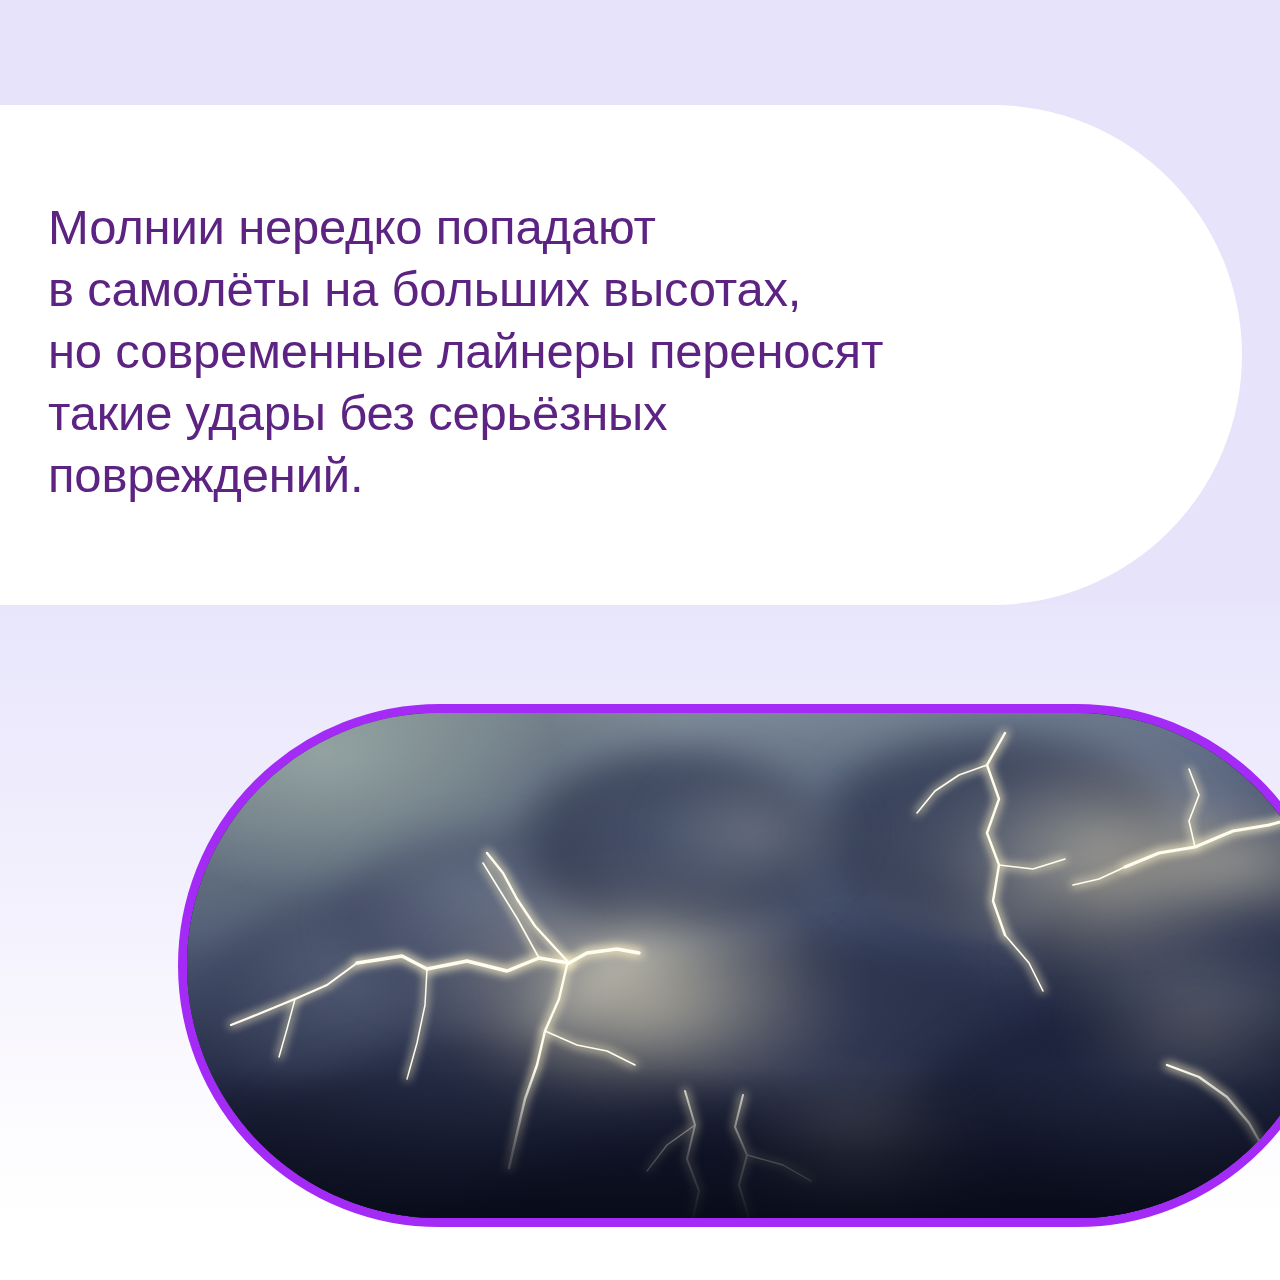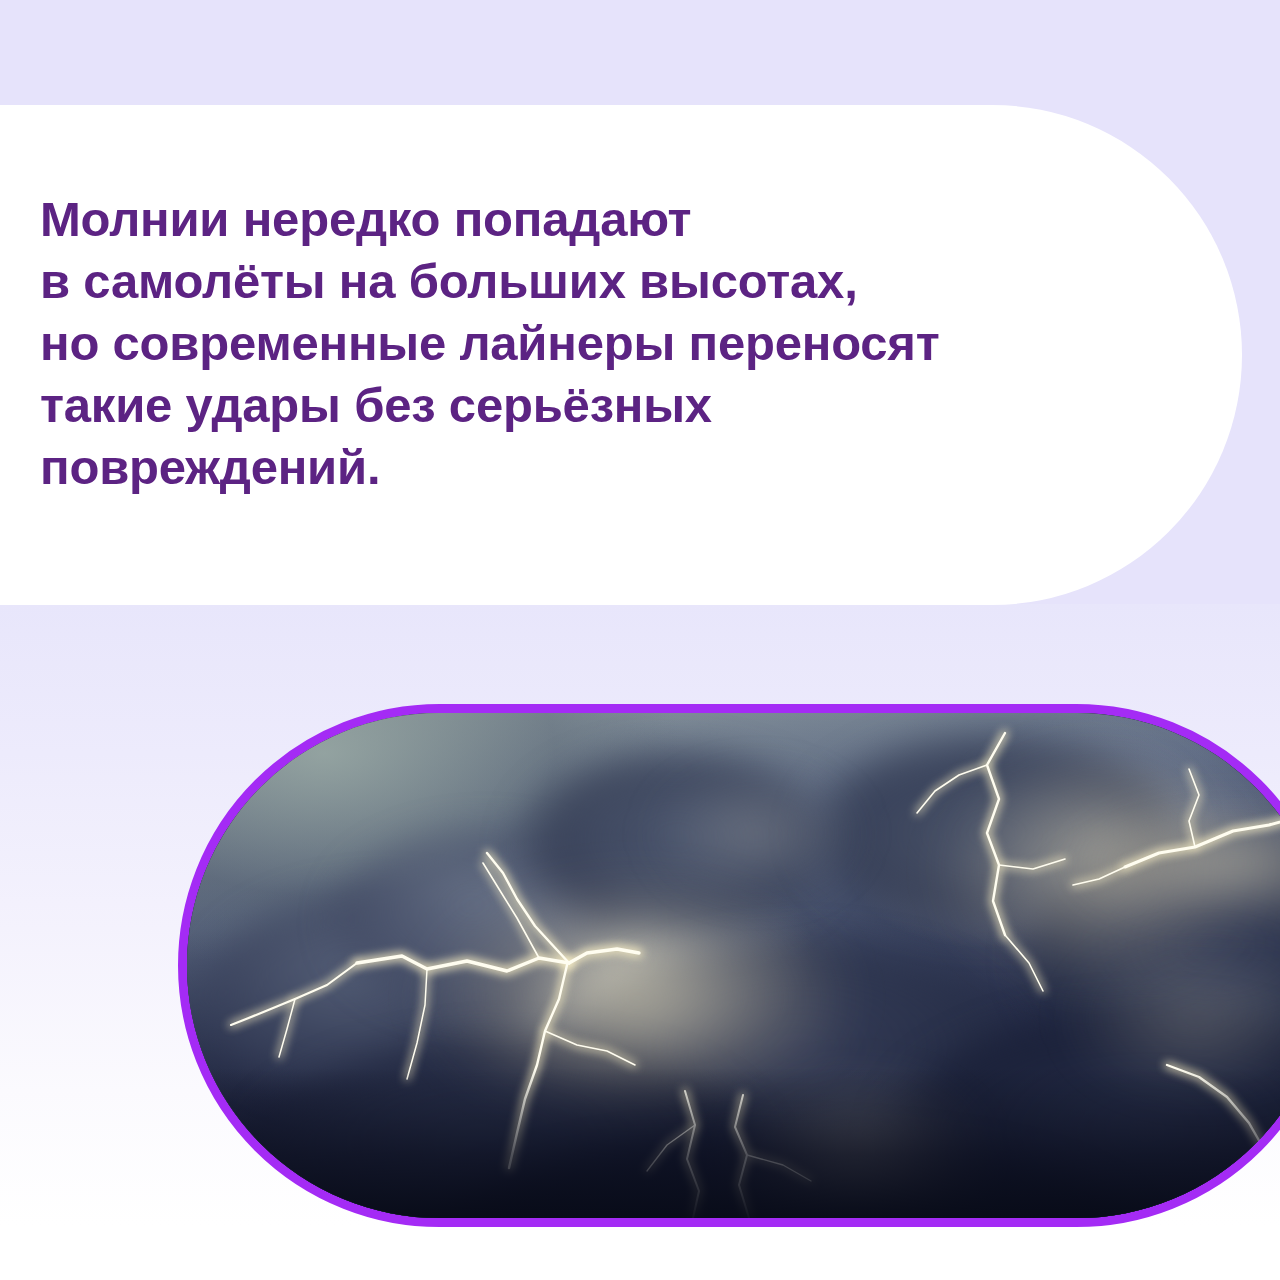--- a/index.html
+++ b/index.html
@@ -42,24 +42,24 @@
     background: #FFFFFF;
     border-radius: 250px;
     box-sizing: border-box;
   }
 
   .quote-text {
     position: absolute;
     left: 340px;      
     top: 83px;        
     width: 1160px;
-    margin: 0;
+    margin: 8px;
     color: #5C2383;
     font-family: "Liberation Sans", sans-serif;
-    font-weight: 700;
+    font-weight: 400;
     font-size: 49px;
     line-height: 62px;
     letter-spacing: -0.2px;
     white-space: pre-line;
   }
 
   
   .image-card {
     position: absolute;
     left: 178px;

